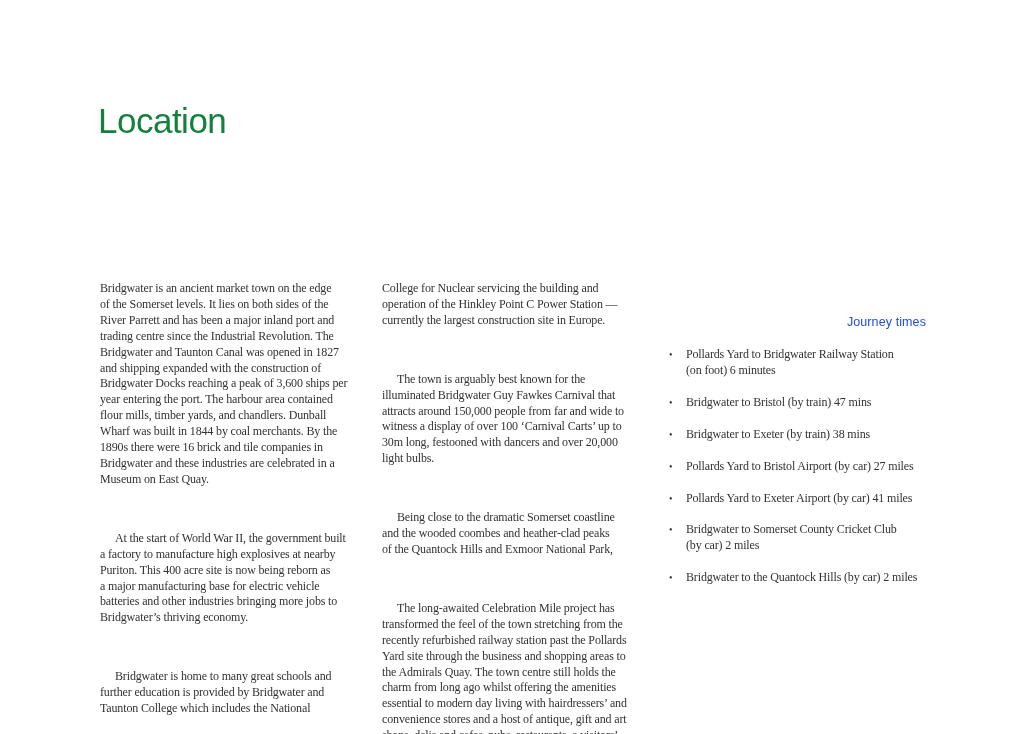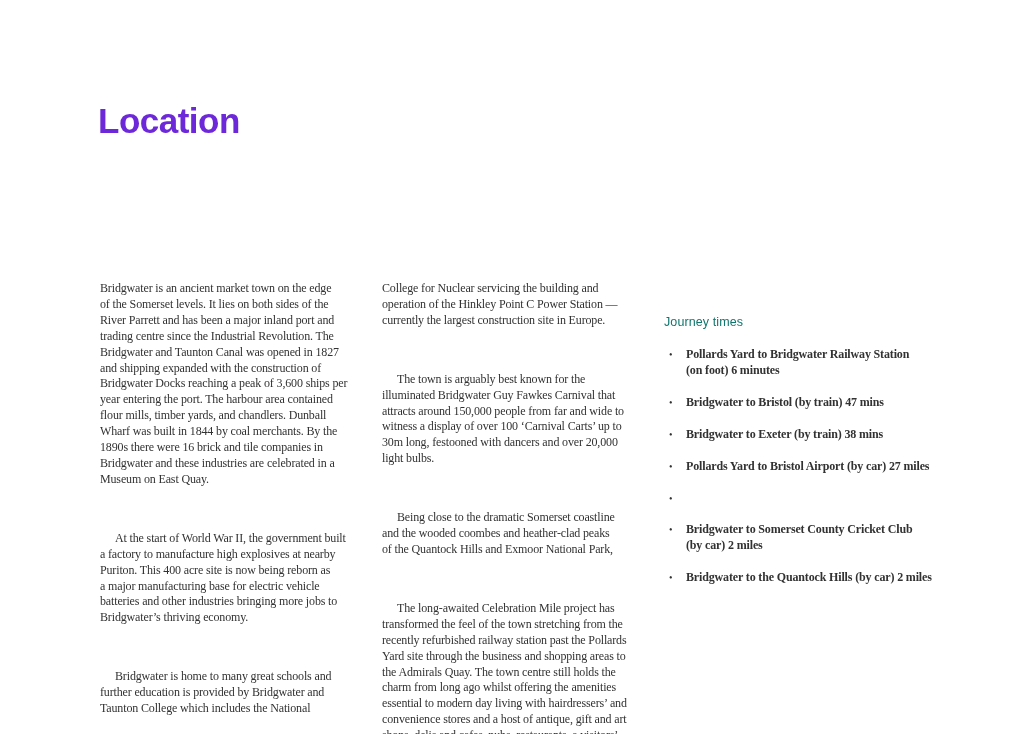--- a/index.html
+++ b/index.html
@@ -14,24 +14,24 @@
     position: relative;
     width: 1024px;
     height: 734px;
     background: #ffffff;
   }
   .page-title {
     position: absolute;
     left: 98px;
     top: 103px;
     font-family: "Liberation Sans", sans-serif;
-    font-weight: 700;
+    font-weight: 400;
     font-size: 35px;
     letter-spacing: -0.5px;
-    color: #6d28d9;
+    color: #15803d;
     line-height: 1;
   }
   .columns {
     position: absolute;
     left: 100px;
     top: 281px;
     display: flex;
     gap: 20px;
   }
   .col {
@@ -45,44 +45,44 @@
   .para {
     white-space: pre;
     margin: 0;
   }
   .para.indent { text-indent: 15px; margin-top: 43px; }
   .journey-heading {
     font-family: "Liberation Sans", sans-serif;
     font-weight: 400;
     font-size: 12.5px;
     letter-spacing: 0.1px;
-    color: #0f766e;
+    color: #1d4ed8;
     margin-top: 34px;
     margin-bottom: 17px;
     line-height: 15px;
+    text-align: right;
   }
   .journey-list {
     list-style: none;
   }
   .journey-list li {
     display: flex;
     margin-bottom: 16px;
     line-height: 15.9px;
   }
   .journey-list li:last-child { margin-bottom: 0; }
   .bullet {
     flex: 0 0 22px;
     padding-left: 5px;
     font-size: 10px;
     line-height: 15.9px;
     color: #323232;
   }
   .li-text {
     white-space: pre;
-    font-weight: bold;
   }
 </style>
 </head>
 <body>
 
 <div class="page">
 
   <h1 class="page-title">Location</h1>
 
   <div class="columns">
@@ -152,20 +152,21 @@
         <li>
           <span class="bullet">•</span>
           <span class="li-text">Bridgwater to Exeter (by train) 38 mins</span>
         </li>
         <li>
           <span class="bullet">•</span>
           <span class="li-text">Pollards Yard to Bristol Airport (by car) 27 miles</span>
         </li>
         <li>
           <span class="bullet">•</span>
+          <span class="li-text">Pollards Yard to Exeter Airport (by car) 41 miles</span>
         </li>
         <li>
           <span class="bullet">•</span>
           <span class="li-text">Bridgwater to Somerset County Cricket Club
 (by car) 2 miles</span>
         </li>
         <li>
           <span class="bullet">•</span>
           <span class="li-text">Bridgwater to the Quantock Hills (by car) 2 miles</span>
         </li>

